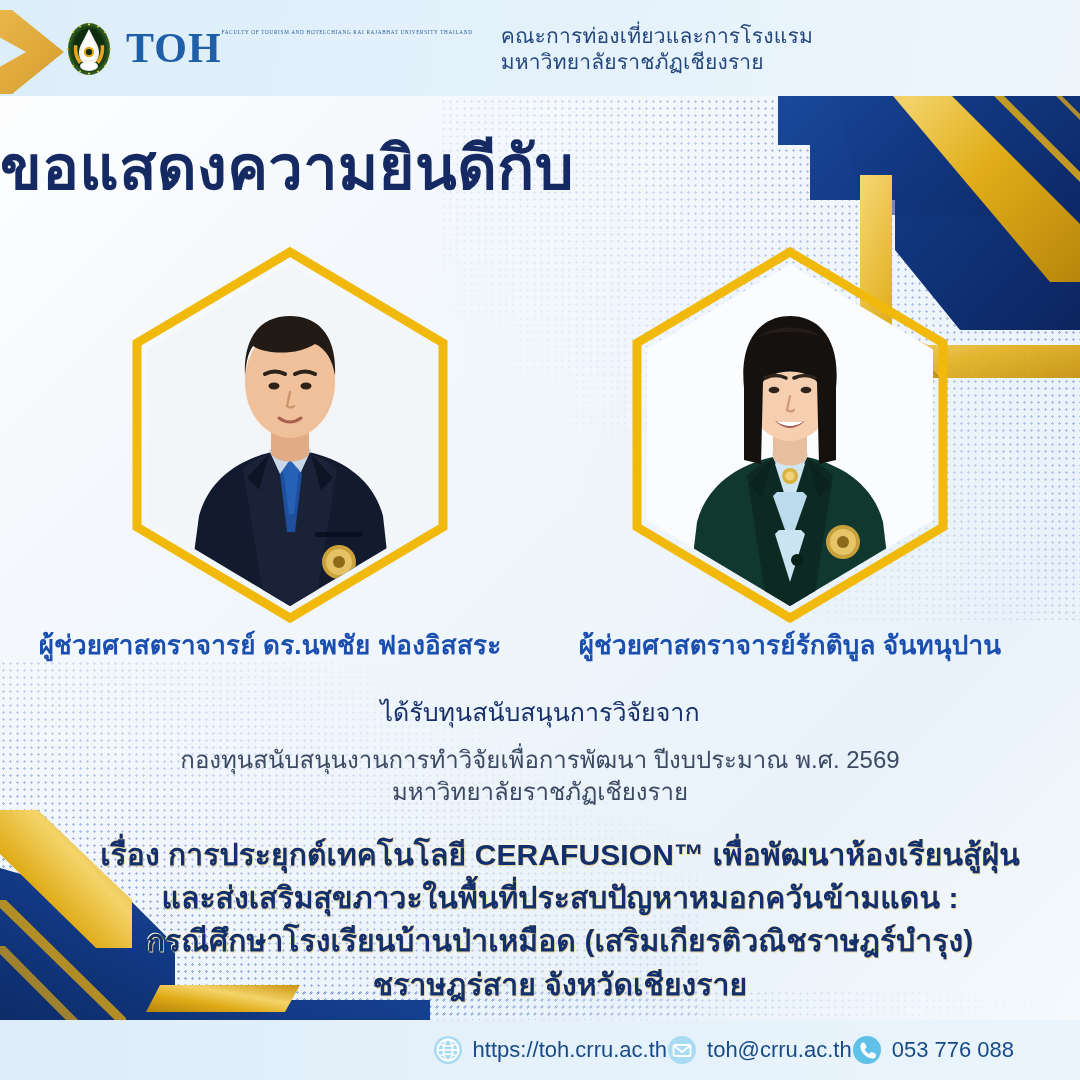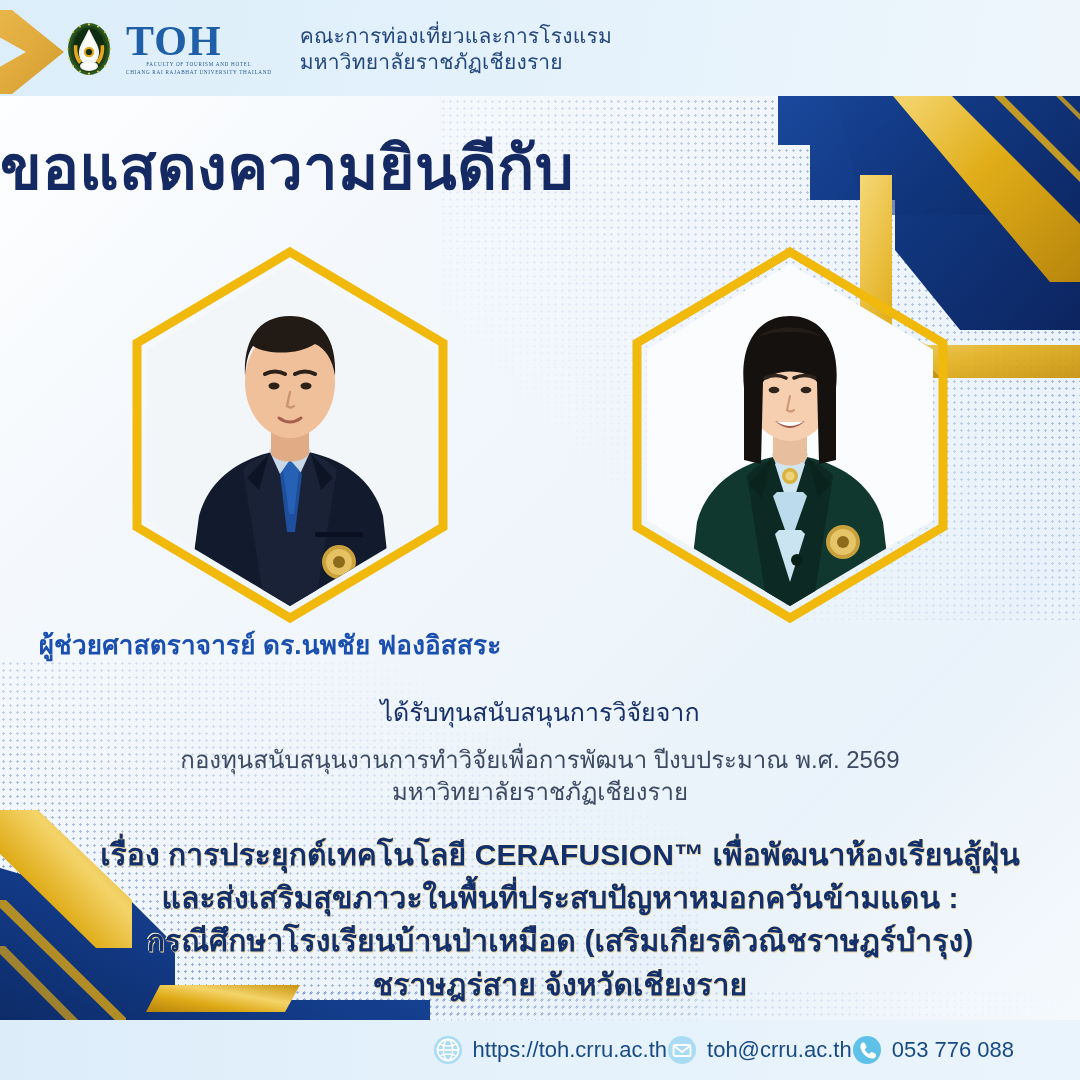--- a/index.html
+++ b/index.html
@@ -44,21 +44,21 @@
     position:absolute;top:0;left:0;width:1080px;height:96px;
     background:linear-gradient(100deg,#dceefa 0%,#e3f1fb 45%,#eef6fc 100%);
   }
   #header-chevron{position:absolute;top:8px;left:-6px;width:74px;height:88px;}
 
   #logo-row{
     position:absolute;top:14px;left:66px;height:70px;
     display:flex;align-items:center;gap:14px;
   }
   #crest{width:46px;height:56px;flex:0 0 auto;}
-  #toh-lockup{display:flex;flex-direction:column;justify-content:center;}
+  #toh-lockup{display:flex;flex-direction:row;justify-content:center;}
   #toh-word{
     font-family:"Liberation Serif","DejaVu Serif",serif;
     font-size:42px;font-weight:700;color:#1f5fa8;letter-spacing:1px;line-height:.95;
   }
   .toh-sub{
     font-family:"Liberation Serif","DejaVu Serif",serif;
     font-size:5.2px;color:#2a5b96;letter-spacing:.7px;line-height:1.45;
     white-space:nowrap;text-align:center;
   }
   #faculty-lines{
@@ -348,20 +348,21 @@
         <circle cx="196" cy="278" r="13" fill="#e6c468"></circle>
         <circle cx="196" cy="278" r="6" fill="#8b6a1c"></circle>
       </svg>
     </div>
     <svg class="hex-svg" viewBox="0 0 330 382">
       <polygon points="165,8 318,99 318,283 165,374 12,283 12,99" fill="none" stroke="#f0b90b" stroke-width="9" stroke-linejoin="miter"></polygon>
     </svg>
   </div>
 
   <div class="name" id="name-left">ผู้ช่วยศาสตราจารย์ ดร.นพชัย ฟองอิสสระ</div>
+  <div class="name" id="name-right">ผู้ช่วยศาสตราจารย์รักติบูล จันทนุปาน</div>
 
   <div id="funding-head">ได้รับทุนสนับสนุนการวิจัยจาก</div>
   <div id="funding-l1">กองทุนสนับสนุนงานการทำวิจัยเพื่อการพัฒนา ปีงบประมาณ พ.ศ. 2569</div>
   <div id="funding-l2">มหาวิทยาลัยราชภัฏเชียงราย</div>
 
   <div id="title-block">
     <div class="title-line">เรื่อง การประยุกต์เทคโนโลยี CERAFUSION™ เพื่อพัฒนาห้องเรียนสู้ฝุ่น</div>
     <div class="title-line">และส่งเสริมสุขภาวะในพื้นที่ประสบปัญหาหมอกควันข้ามแดน :</div>
     <div class="title-line">กรณีศึกษาโรงเรียนบ้านป่าเหมือด (เสริมเกียรติวณิชราษฎร์บำรุง)</div>
     <div class="title-line">ชราษฎร่สาย จังหวัดเชียงราย</div>

